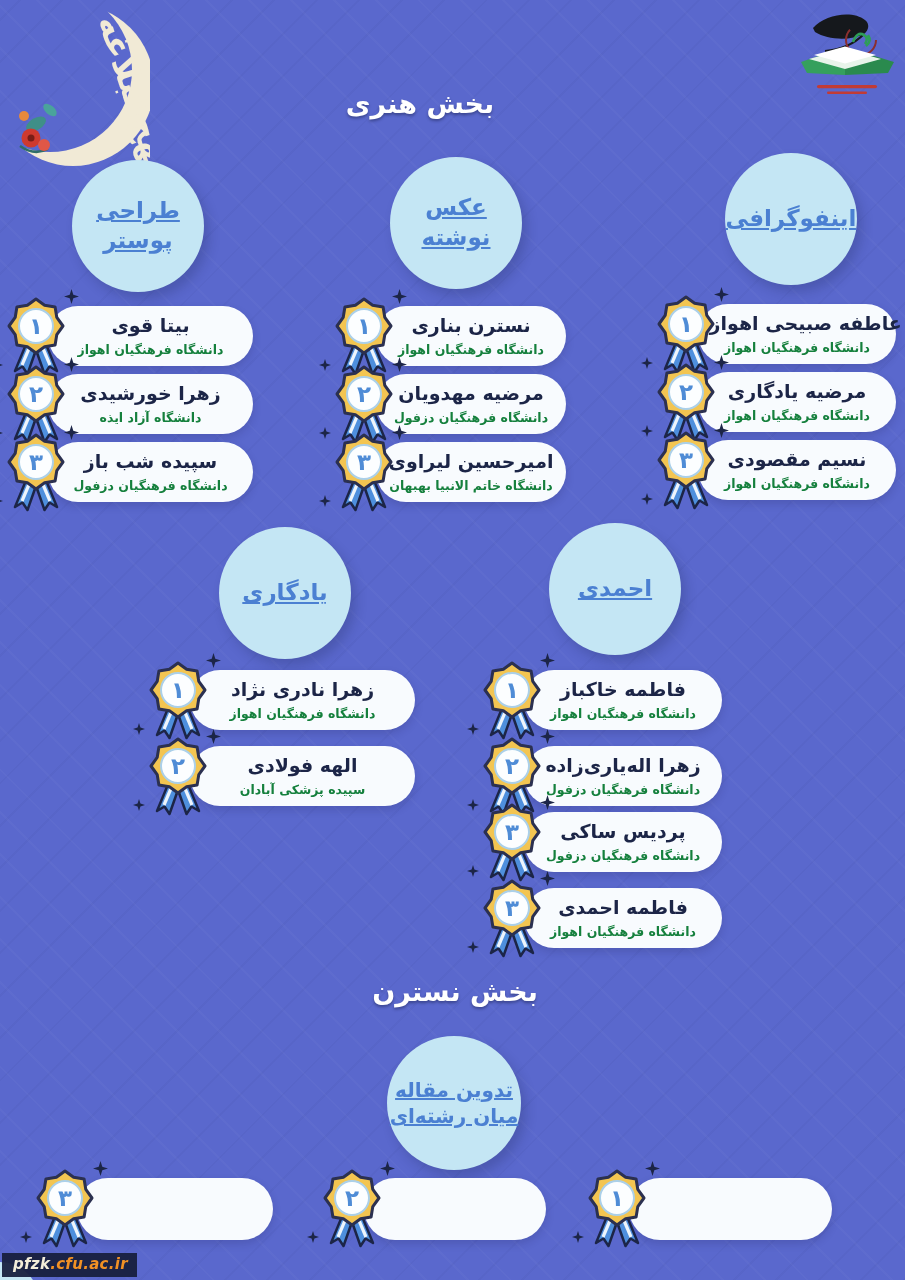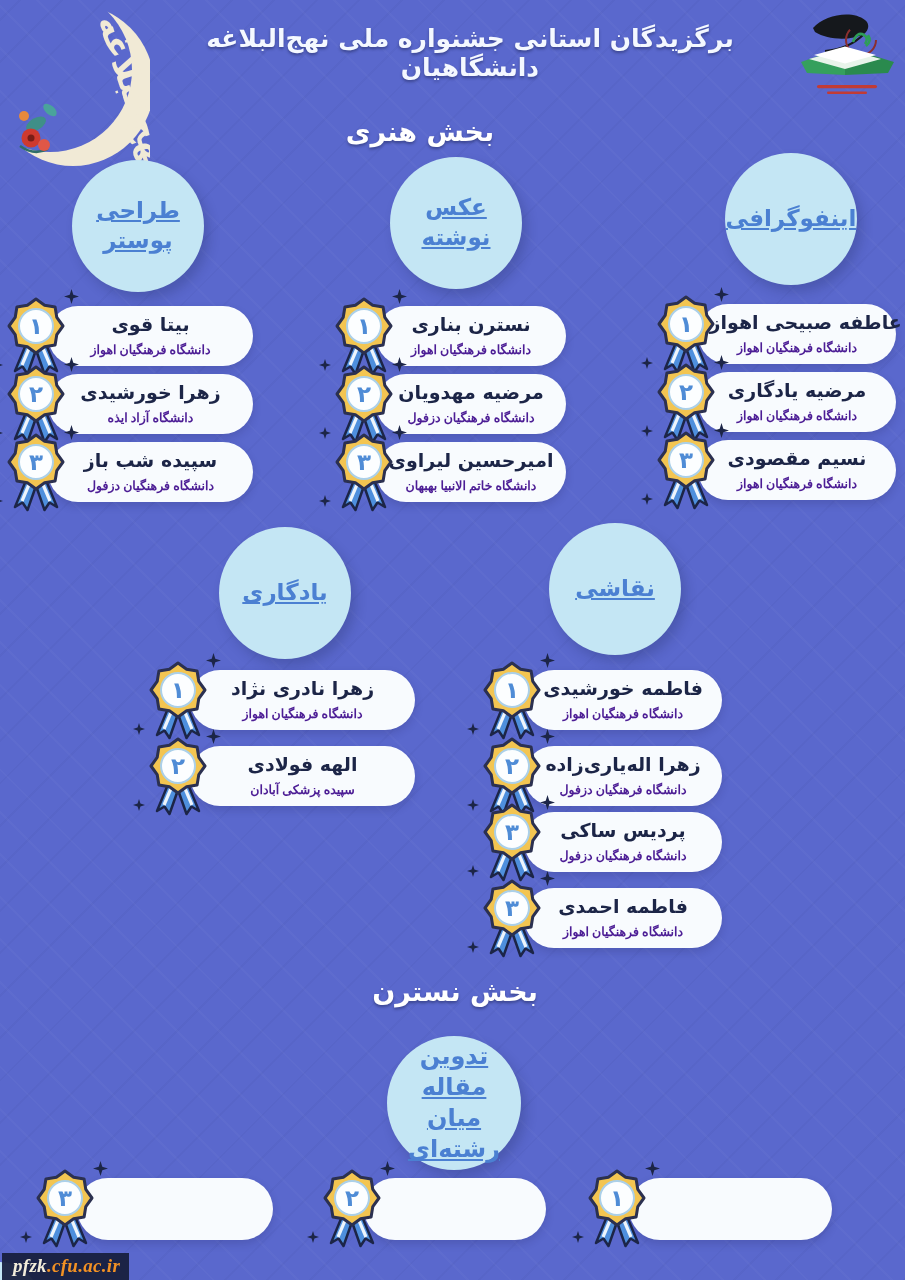--- a/index.html
+++ b/index.html
@@ -16,62 +16,62 @@
   
   .page-title{
     position:absolute;left:135px;top:24px;width:670px;text-align:center;
     color:#f4f8ff;font-size:25px;font-weight:bold;
     text-shadow:0 2px 3px rgba(15,20,55,.4);
   }
   .section-heading{
     position:absolute;text-align:center;color:#ffffff;font-size:27px;font-weight:bold;
     text-shadow:0 2px 3px rgba(15,20,55,.4);
   }
-  #art-heading{left:270px;top:116px;width:300px;}
+  #art-heading{left:270px;top:88px;width:300px;}
   #research-heading{left:305px;top:976px;width:300px;}
   
   .cat-circle{
     position:absolute;border-radius:50%;background:#c4e6f4;
     display:flex;flex-direction:column;align-items:center;justify-content:center;
     color:#4b80d2;font-size:23px;font-weight:bold;text-align:center;line-height:1.3;
     box-shadow:5px 7px 12px rgba(25,30,75,.22);
     text-decoration:underline;
   }
-  .cat-circle.small-text{font-size:24px;}
+  .cat-circle.small-text{font-size:20px;}
   
   .entry{position:absolute;height:90px;}
   .pill{
     position:absolute;left:44px;top:14px;height:60px;border-radius:31px;
     background:#f8fbfe;box-shadow:0 4px 8px rgba(25,30,75,.18);
     display:flex;flex-direction:column;align-items:center;justify-content:center;
     text-align:center;padding:0 10px;box-sizing:border-box;
   }
   .pill.tall{height:62px;}
   .w-name{font-size:19px;font-weight:bold;color:#1c2547;line-height:1.15;white-space:nowrap;}
-  .w-univ{font-size:12.5px;font-weight:bold;color:#4c1d95;margin-top:6px;white-space:nowrap;font-family:Liberation Serif, serif;}
+  .w-univ{font-size:12.5px;font-weight:bold;color:#15803d;margin-top:6px;white-space:nowrap;}
   .medal{position:absolute;left:0;top:0;width:64px;height:88px;z-index:3;}
   .medal-svg{position:absolute;left:0;top:0;width:64px;height:88px;}
   .medal-num{
     position:absolute;left:0;top:21px;width:64px;text-align:center;
     font-size:23px;font-weight:bold;color:#4f8cd6;line-height:26px;
   }
   .sparkle{position:absolute;width:15px;height:15px;}
   .sp-tr{right:-11px;top:-3px;}
   .sp-bl{left:-13px;bottom:9px;width:12px;height:12px;}
   
   #artwork{position:absolute;left:0;top:0;width:150px;height:190px;}
   #org-logo{position:absolute;left:795px;top:10px;width:105px;height:95px;}
   #corner-circle{
     position:absolute;left:-42px;top:1262px;width:82px;height:82px;border-radius:50%;
     background:#c4e6f4;
   }
   .watermark{
     position:absolute;left:2px;top:1253px;background:rgba(24,32,62,.95);
-    padding:2px 9px 4px 11px;font-size:19px;font-weight:bold;font-style:italic;
-    color:#f3edda;letter-spacing:.3px;white-space:nowrap;font-family:Liberation Serif, serif;
+    padding:2px 9px 4px 11px;font-size:15px;font-weight:bold;font-style:italic;
+    color:#f3edda;letter-spacing:.3px;white-space:nowrap;
   }
   .wm-domain{color:#f29124;}
 </style>
 </head>
 <body>
 
 <svg width="0" height="0" style="position:absolute" aria-hidden="true">
   <defs>
     <g id="medal-shape">
       <path d="M23 50 L11 79 L18.5 74.5 L23.5 82 L33 55 Z" fill="#4e8fdd" stroke="#1c2547" stroke-width="2.5" stroke-linejoin="round"></path>
@@ -113,21 +113,20 @@
     <circle cx="66" cy="30" r="15" fill="none" stroke="#8a2f2f" stroke-width="2" stroke-dasharray="58 36"></circle>
     <path d="M58 32 q4 -11 11 -7 q5 3 1 9 M73 25 q4 6 -2 11" stroke="#2e9e57" stroke-width="2.6" fill="none"></path>
     <path d="M6 52 L50 37 L50 65 L12 63 Z" fill="#35a05d"></path>
     <path d="M99 52 L50 37 L50 65 L93 63 Z" fill="#2a8a4e"></path>
     <path d="M14 49 L50 39 L86 49 L50 59 Z" fill="#e8f4ea"></path>
     <path d="M19 45 L50 36.5 L81 45 L50 53.5 Z" fill="#ffffff"></path>
     <rect x="22" y="75" width="60" height="3.2" rx="1.6" fill="#c23b35"></rect>
     <rect x="32" y="81.5" width="40" height="2.6" rx="1.3" fill="#c23b35"></rect>
   </svg>
 
-  <div class="page-title rtl">برگزیدگان استانی جشنواره ملی نهج‌البلاغه دانشگاهیان</div>
 
   <div id="art-heading" class="section-heading rtl">بخش هنری</div>
 
   <div class="cat-circle rtl" style="left:72px;top:160px;width:132px;height:132px;">
     <span>طراحی پوستر</span>
   </div>
   <div class="cat-circle rtl" style="left:725px;top:153px;width:132px;height:132px;">
     <span>اینفوگرافی</span>
   </div>
   <div class="cat-circle rtl" style="left:390px;top:157px;width:132px;height:132px;">
@@ -296,21 +295,21 @@
       <svg class="sparkle sp-bl" viewBox="0 0 16 16">
           <use href="#spark"></use>
         </svg>
     </div>
   </div>
 
   <div class="cat-circle rtl" style="left:219px;top:527px;width:132px;height:132px;">
     <span>یادگاری</span>
   </div>
   <div class="cat-circle rtl" style="left:549px;top:523px;width:132px;height:132px;">
-    <span>نقاشی</span>
+    <span>احمدی</span>
   </div>
 
   <div class="entry" style="left:146px;top:656px;">
     <div class="pill rtl" style="width:225px;">
       <div class="w-name">زهرا نادری نژاد</div>
       <div class="w-univ">دانشگاه فرهنگیان اهواز</div>
     </div>
     <div class="medal">
       <svg class="medal-svg" viewBox="0 0 64 88">
           <use href="#medal-shape"></use>
@@ -338,21 +337,21 @@
           <use href="#spark"></use>
         </svg>
       <svg class="sparkle sp-bl" viewBox="0 0 16 16">
           <use href="#spark"></use>
         </svg>
     </div>
   </div>
 
   <div class="entry" style="left:480px;top:656px;">
     <div class="pill rtl" style="width:198px;">
-      <div class="w-name">فاطمه خورشیدی</div>
+      <div class="w-name">فاطمه خاکباز</div>
       <div class="w-univ">دانشگاه فرهنگیان اهواز</div>
     </div>
     <div class="medal">
       <svg class="medal-svg" viewBox="0 0 64 88">
           <use href="#medal-shape"></use>
         </svg>
       <span class="medal-num">۱</span>
       <svg class="sparkle sp-tr" viewBox="0 0 16 16">
           <use href="#spark"></use>
         </svg>

